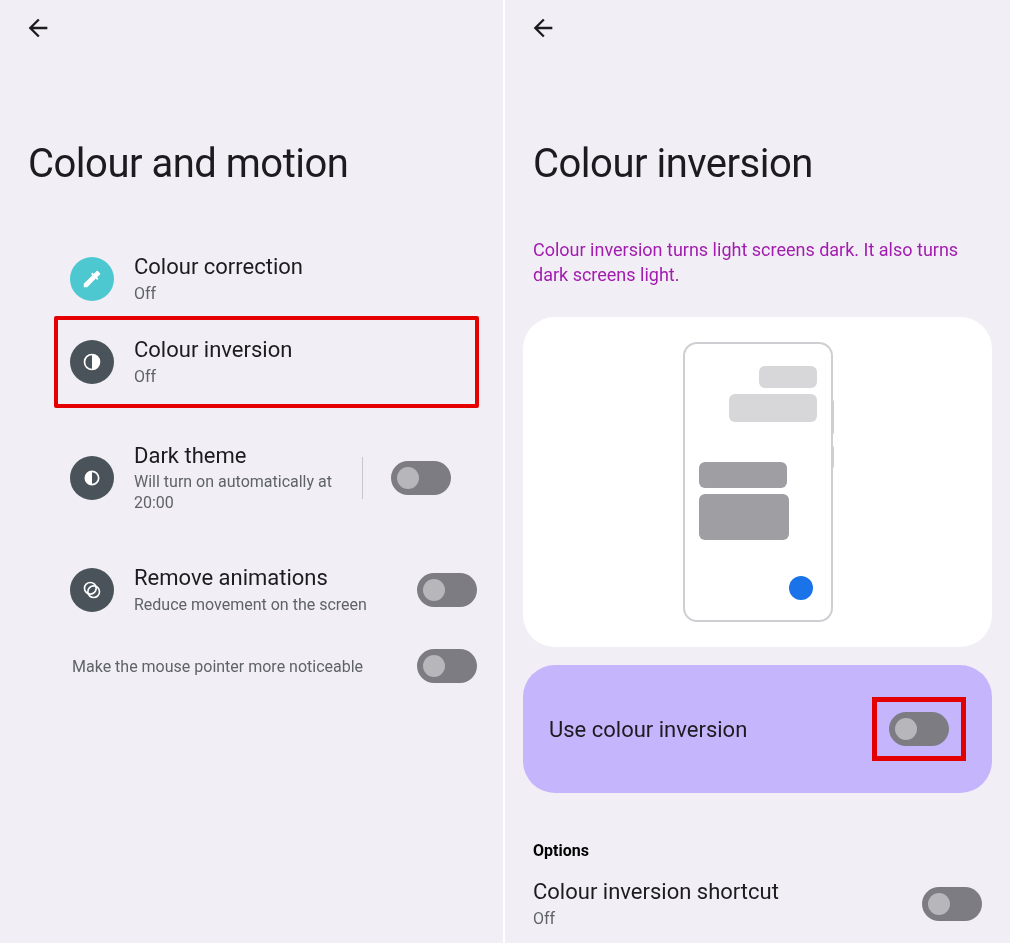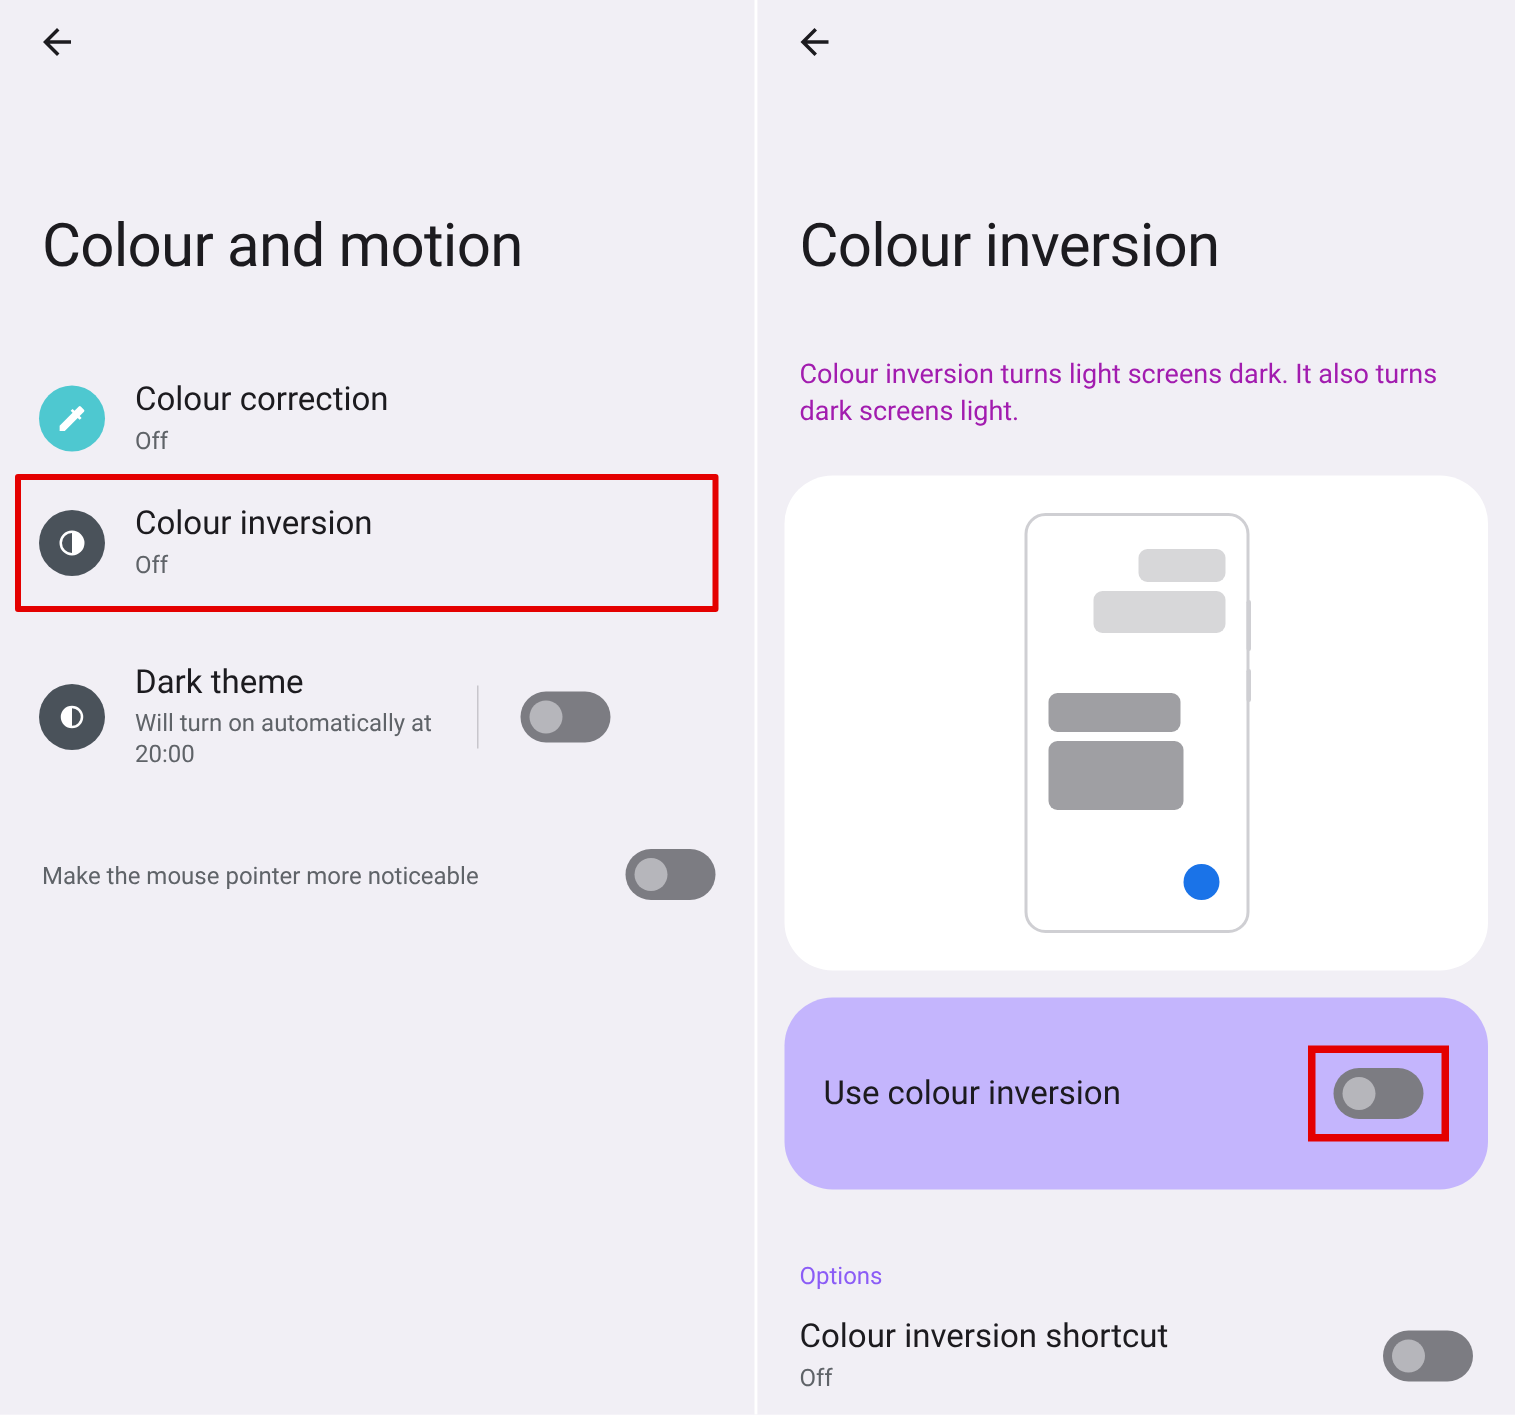--- a/index.html
+++ b/index.html
@@ -27,21 +27,21 @@
   .back-btn svg { width: 28px; height: 28px; }
   .page-title {
     font-size: 40px;
     font-weight: 400;
     color: #1c1b1f;
     margin: 140px 0 50px 28px;
     letter-spacing: -0.5px;
   }
 
   
-  .rows { padding: 0 14px 0 14px; }
+  .rows { padding: 0 14px 0 14px; margin-left: 44px; }
   .row {
     display: flex;
     align-items: center;
     padding: 16px 12px;
     position: relative;
   }
   .row-icon-icon {
     width: 44px;
     height: 44px;
     border-radius: 50%;
@@ -147,22 +147,22 @@
   .use-label { font-size: 22px; color: #1c1b1f; }
   .hl-toggle {
     border: 5px solid #e40000;
     padding: 10px 12px;
     display:flex;
     align-items:center;
   }
 
   .section-header {
     font-size: 16px;
-    font-weight: 400;
-    color: #8b5cf6;
+    font-weight: 700;
+    color: #000000;
     margin: 48px 28px 18px 28px;
   }
   .shortcut-row {
     display:flex;
     align-items:center;
     justify-content:space-between;
     margin: 16px 28px;
   }
   .shortcut-text .row-label { font-size:22px; }
   .shortcut-text .row-sub { font-size:16px; color:#5f6368; margin-top:2px;}
@@ -223,20 +223,35 @@
         <div class="row-sub">Will turn on automatically at 20:00</div>
       </div>
       <div class="divider-vertical"></div>
       <div class="toggle row-toggle">
           <div class="knob"></div>
         </div>
     </div>
 
     <div style="height:18px"></div>
 
+    <div class="row">
+      <div class="row-icon-icon ic-dark">
+        <svg width="20" height="20" viewBox="0 0 24 24">
+            <circle cx="10" cy="10" r="7" fill="none" stroke="#ffffff" stroke-width="2"></circle>
+            <circle cx="14" cy="14" r="7" fill="none" stroke="#ffffff" stroke-width="2"></circle>
+          </svg>
+      </div>
+      <div class="row-text">
+        <div class="row-label">Remove animations</div>
+        <div class="row-sub">Reduce movement on the screen</div>
+      </div>
+      <div class="toggle row-toggle">
+          <div class="knob"></div>
+        </div>
+    </div>
 
     <div style="height:18px"></div>
 
     <div class="row-no-icon">
       <div class="row-text">
         <div class="row-sub">Make the mouse pointer more noticeable</div>
       </div>
       <div class="toggle row-toggle">
           <div class="knob"></div>
         </div>

